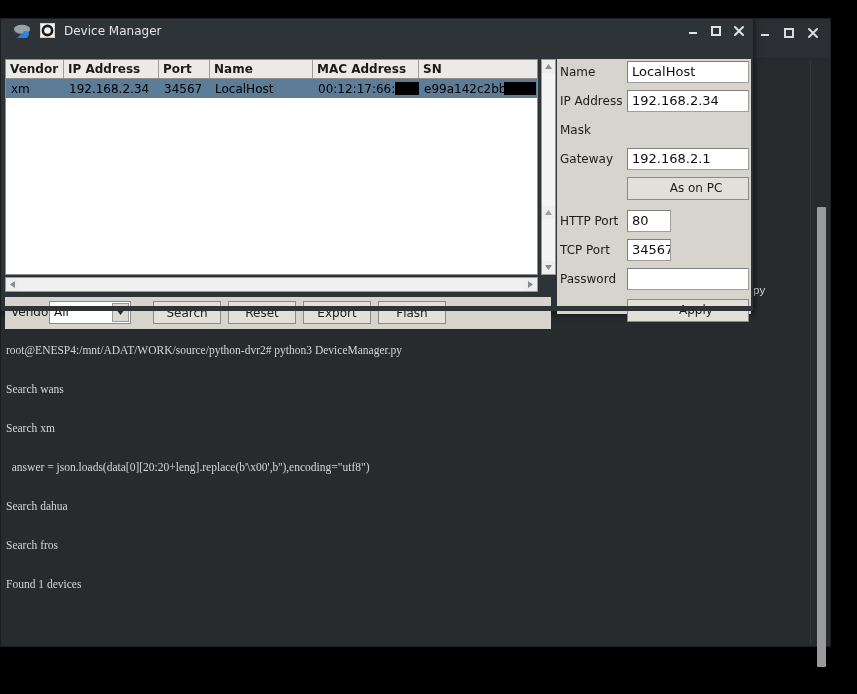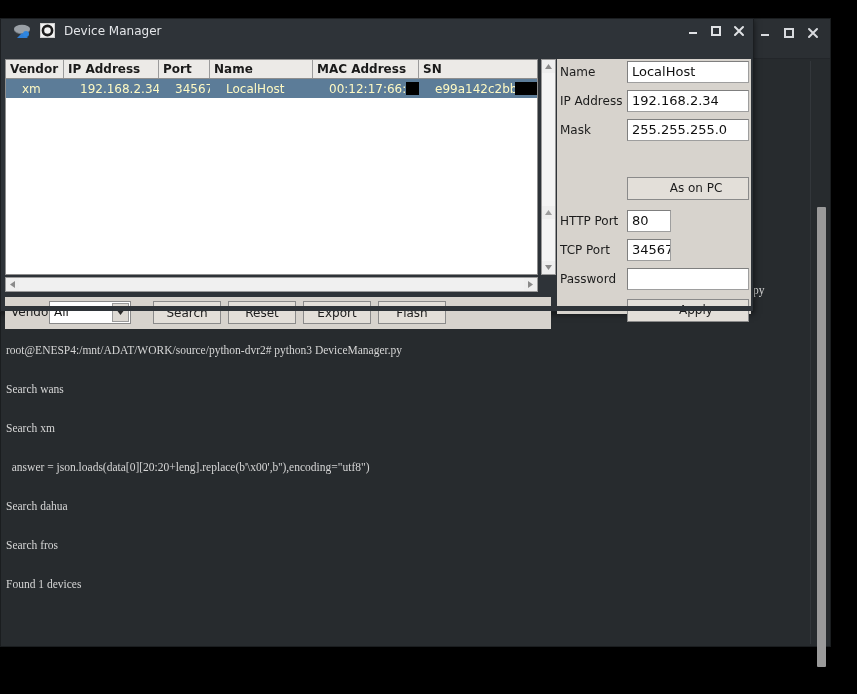--- a/index.html
+++ b/index.html
@@ -76,21 +76,21 @@
     top: 42px;
     bottom: 2px;
     width: 1px;
     background: #33373b;
   }
   #bg-peek-text {
     position: absolute;
     left: 752px;
     top: 265px;
     color: #d4d4d4;
-    font-family: Liberation Serif, serif;
+    font-family: Liberation Sans, sans-serif;
     font-size: 11.5px;
     letter-spacing: 0px;
   }
 
   
   #terminal {
     position: absolute;
     left: 0px;
     top: 312px;
     width: 811px;
@@ -210,22 +210,22 @@
     overflow: hidden;
   }
   .table-row {
     display: flex;
     height: 19px;
     align-items: center;
     background: #5c7c98;
   }
   .table-row .td {
     font-size: 12px;
-    color: #fef9c3;
-    padding-left: 16px;
+    color: #000000;
+    padding-left: 5px;
     box-sizing: border-box;
     white-space: nowrap;
     overflow: hidden;
     position: relative;
   }
   .redact {
     display: inline-block;
     background: #000000;
     height: 13px;
     vertical-align: -2px;
@@ -547,23 +547,26 @@
         <div class="finput" style="width:122px">LocalHost</div>
       </div>
 
       <div class="frow" style="top:31px;width:100%">
         <div class="flabel">IP Address</div>
         <div class="finput" style="width:122px">192.168.2.34</div>
       </div>
 
       <div class="frow" style="top:60px;width:100%">
         <div class="flabel">Mask</div>
-        <div class="finput" style="width:122px">255.255.255.0</div>
-      </div>
-
+      </div>
+
+      <div class="frow" style="top:89px;width:100%">
+        <div class="flabel">Gateway</div>
+        <div class="finput" style="width:122px">192.168.2.1</div>
+      </div>
 
       <div class="frow" style="top:118px;width:100%">
         <div class="flabel"></div>
         <div class="fbtn" style="width:122px">As on PC</div>
       </div>
 
       <div class="frow" style="top:151px;width:100%">
         <div class="flabel">HTTP Port</div>
         <div class="finput" style="width:44px">80</div>
       </div>

